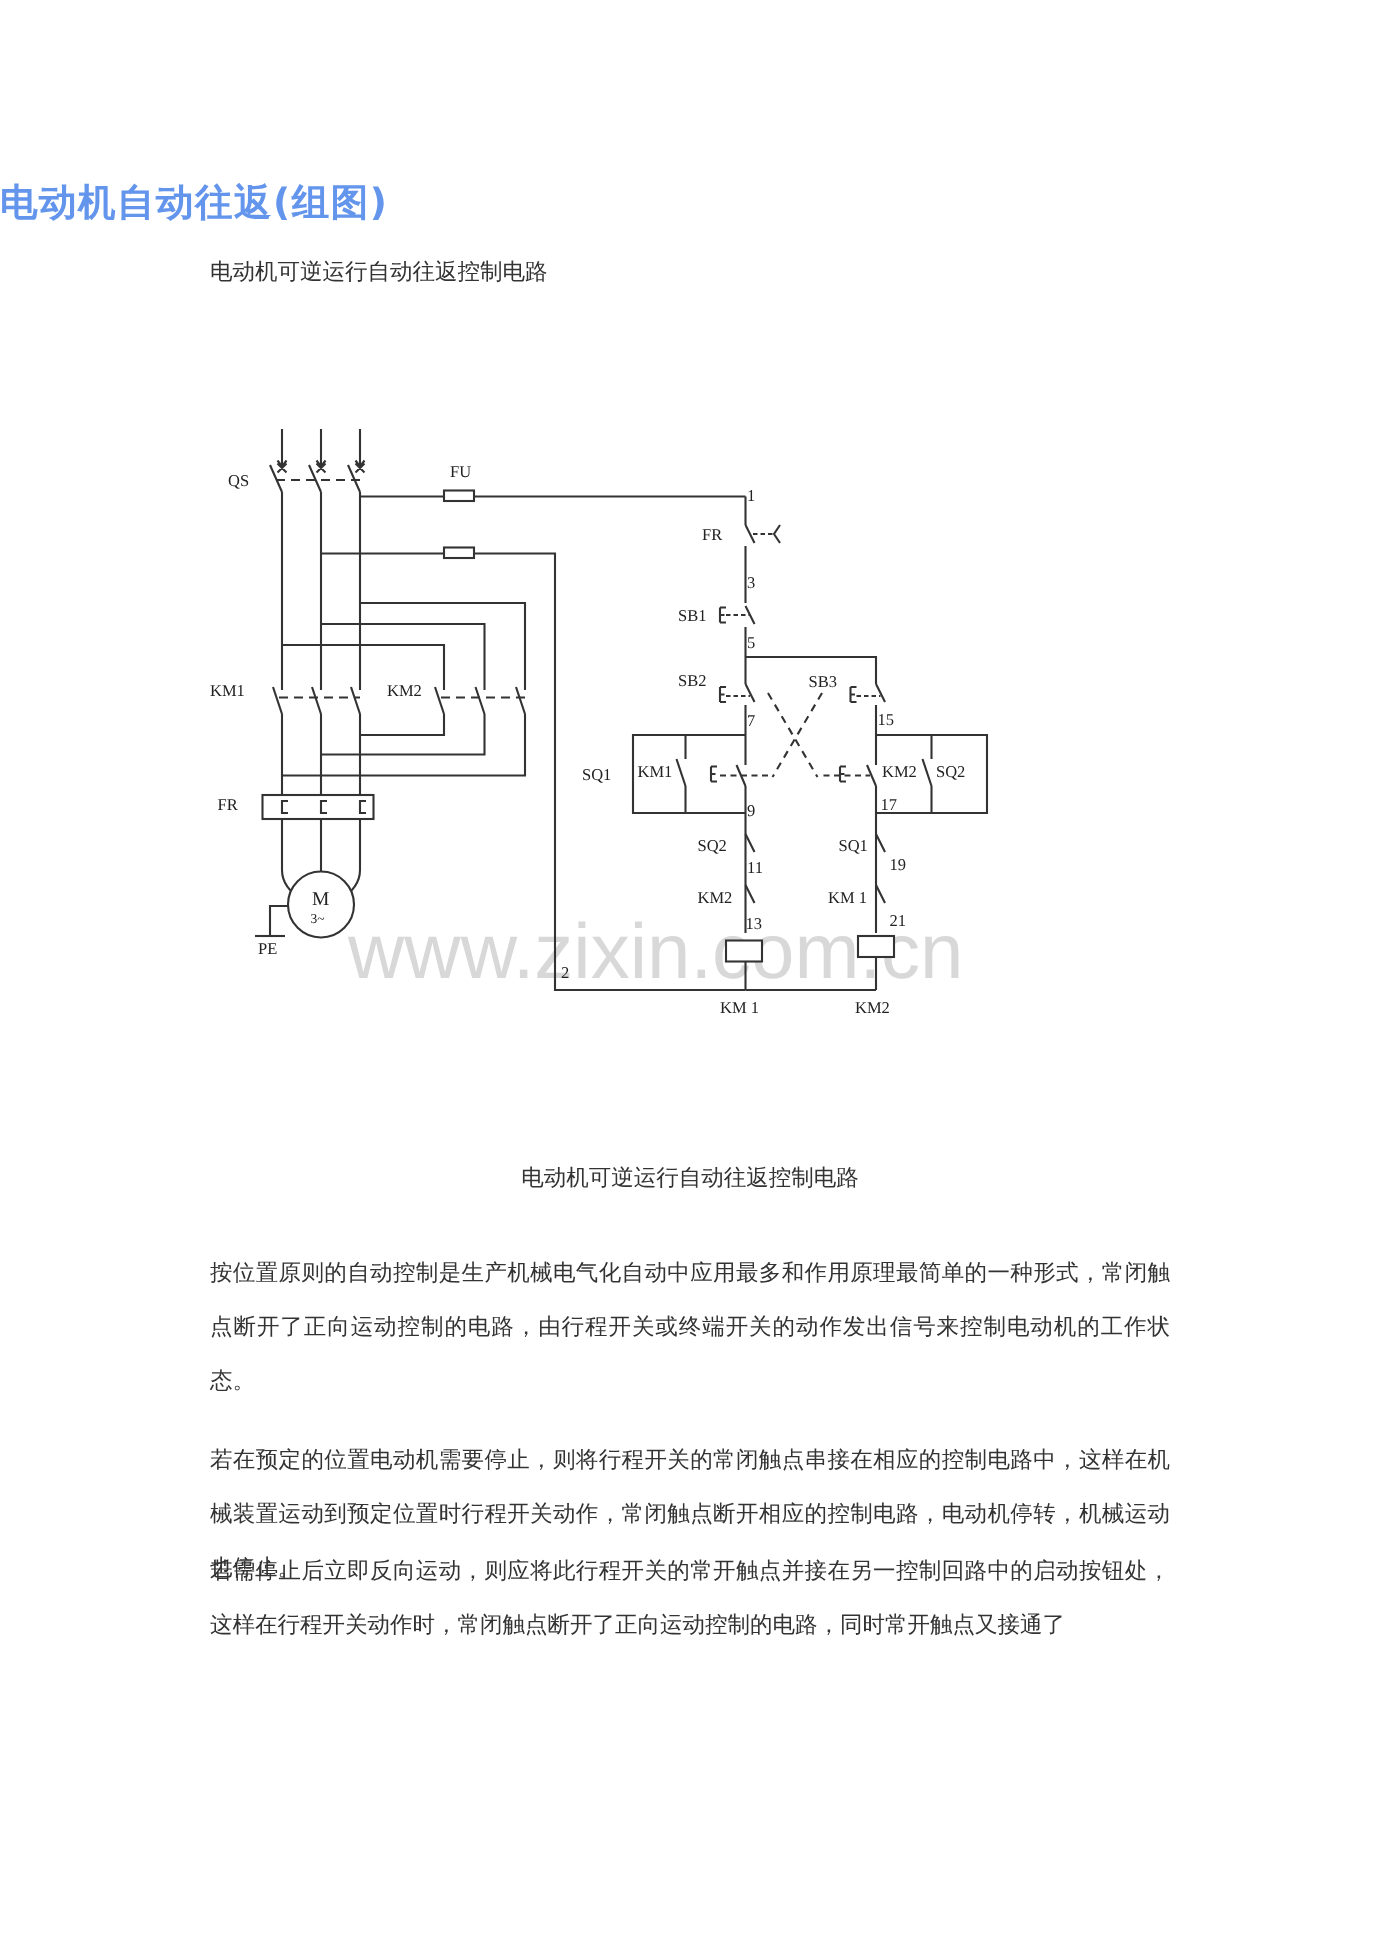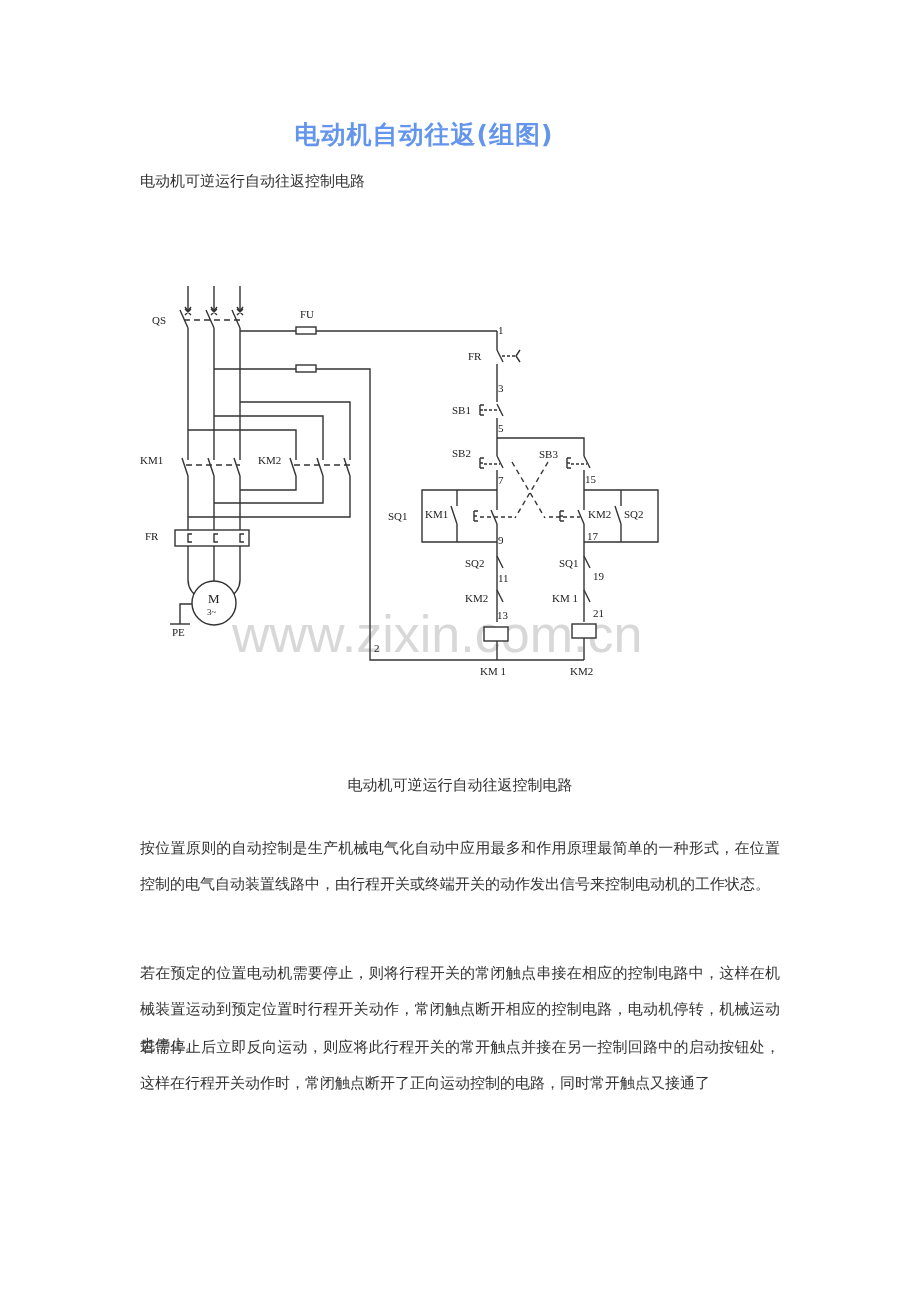--- a/index.html
+++ b/index.html
@@ -1,18 +1,18 @@
 <!DOCTYPE html>
 <html><head>
 <meta charset="utf-8">
 <style>
   html, body { margin: 0; padding: 0; background: #ffffff; }
   body { width: 920px; height: 1302px; position: relative; overflow: hidden;
          font-family: "DejaVu Serif", "Liberation Serif", serif; color: #333333; }
-  .title { position: absolute; top: 118px; left: 0; width: 848px; text-align: center;
+  .title { position: absolute; top: 118px; left: 0; width: 848px; text-align: left;
            font-family: "DejaVu Sans", "Liberation Sans", sans-serif;
            font-size: 25px; font-weight: bold; color: #6495ed; letter-spacing: 1px; }
   .subtitle { position: absolute; top: 172px; left: 140px; font-size: 15px; color: #333; }
   .diagram { position: absolute; left: 0; top: 0; width: 920px; height: 760px; }
   .diagram svg { position: absolute; left: 0; top: 0; }
   .lbl { font-family: "Liberation Serif", "DejaVu Serif", serif; font-size: 11px; fill: #222; }
   .wm { font-family: "Liberation Sans", "DejaVu Sans", sans-serif; font-size: 52px; fill: #d8d8d8; }
   .caption { position: absolute; top: 776px; left: 0; width: 920px; text-align: center; font-size: 15px; }
   .para { position: absolute; left: 140px; width: 640px; font-size: 15px; line-height: 36px;
           text-align: justify; margin: 0; }
@@ -171,15 +171,15 @@
   <line x1="497" y1="641" x2="497" y2="660"></line>
       <line x1="584" y1="638" x2="584" y2="660"></line>
   <line x1="497" y1="660" x2="584" y2="660"></line>
   <text class="lbl" x="374" y="652" stroke="none">2</text>
   <text class="lbl" x="480" y="675" stroke="none">KM 1</text>
   <text class="lbl" x="570" y="675" stroke="none">KM2</text>
 </svg>
 </div>
 
 <div class="caption">电动机可逆运行自动往返控制电路</div>
-<p class="para p1">按位置原则的自动控制是生产机械电气化自动中应用最多和作用原理最简单的一种形式，在位置控制的电气自动装置线路中，由行程开关或终端开关的动作发出信号来控制电动机的工作状态。</p>
+<p class="para p1">按位置原则的自动控制是生产机械电气化自动中应用最多和作用原理最简单的一种形式，常闭触点断开了正向运动控制的电路，由行程开关或终端开关的动作发出信号来控制电动机的工作状态。</p>
 <p class="para p2">若在预定的位置电动机需要停止，则将行程开关的常闭触点串接在相应的控制电路中，这样在机械装置运动到预定位置时行程开关动作，常闭触点断开相应的控制电路，电动机停转，机械运动也停止。</p>
 <p class="para p3">若需停止后立即反向运动，则应将此行程开关的常开触点并接在另一控制回路中的启动按钮处，这样在行程开关动作时，常闭触点断开了正向运动控制的电路，同时常开触点又接通了</p>
 
 </body></html>

